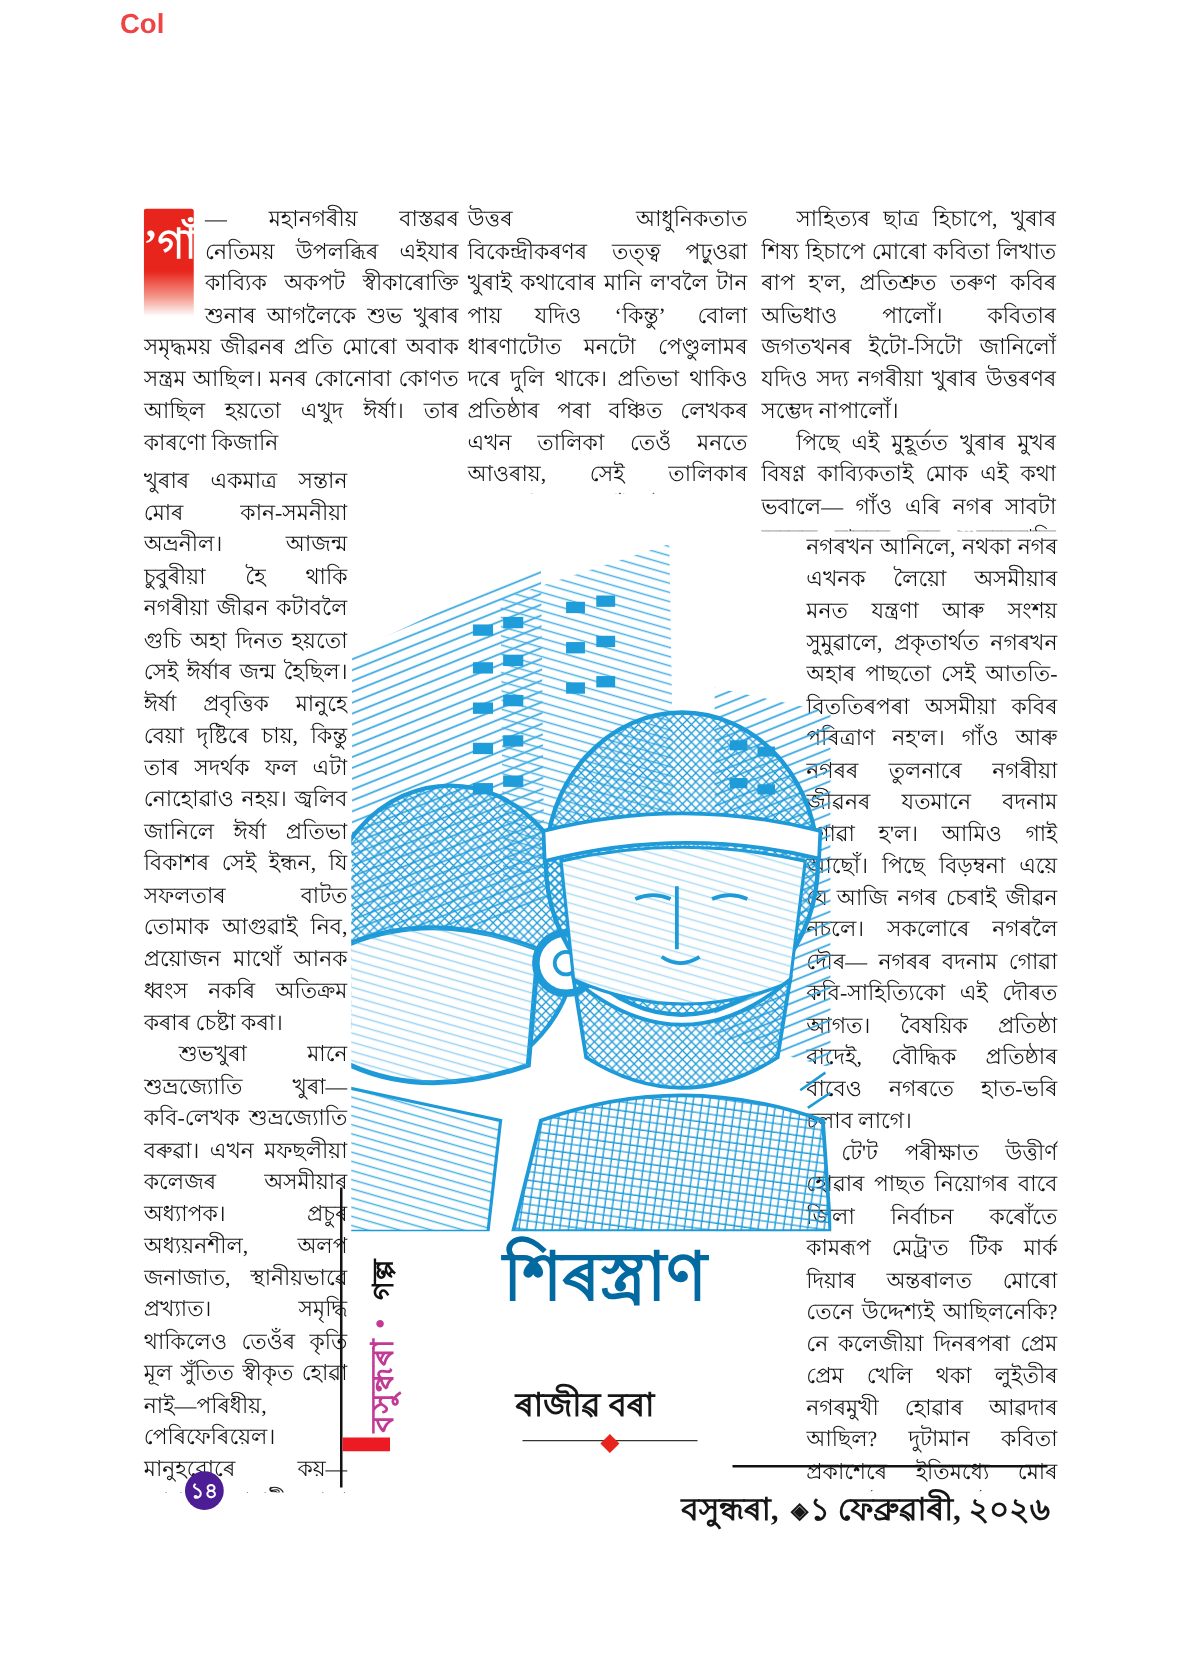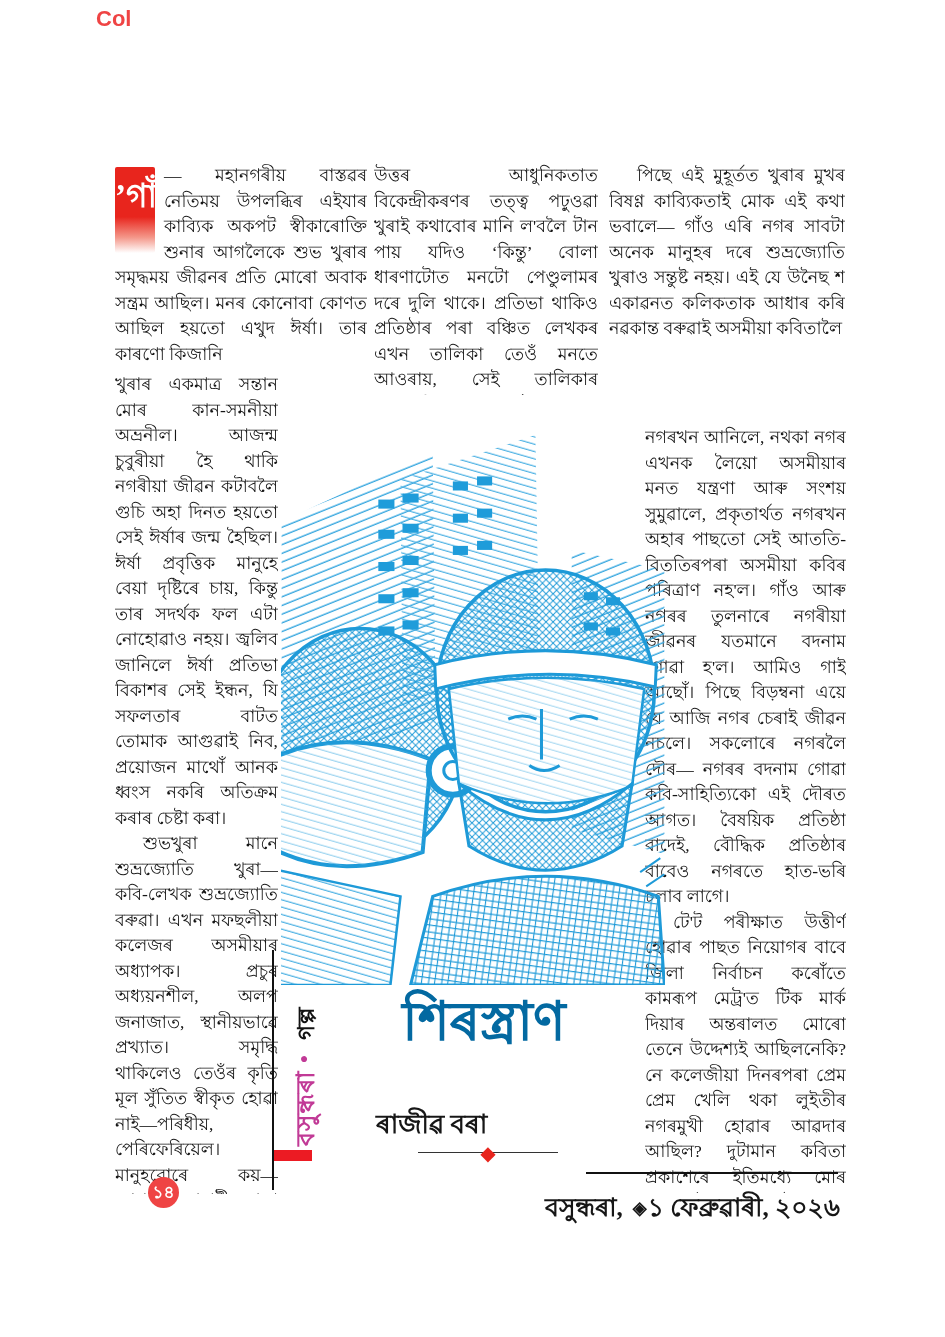--- a/index.html
+++ b/index.html
@@ -14,35 +14,35 @@
   .coltext p{margin:0;}
   .coltext p.ind{text-indent:1.6em;}
   
   .dropcap{float:left;width:40px;height:86px;margin:4px 9px 0 0;
            background:linear-gradient(180deg,#e8251d 0%,#e8251d 58%,#f4978a 82%,#ffffff 100%);
            color:#ffffff;font-size:33px;font-weight:bold;text-align:center;
            line-height:58px;border-radius:2px;}
   
   .title{left:356px;top:992px;width:256px;text-align:center;color:#0369a1;
          font-size:54px;font-weight:bold;line-height:60px;}
-  .author{left:376px;top:1104px;width:216px;
+  .author{left:360px;top:1104px;width:216px;text-align:center;
           font-size:26px;font-weight:bold;}
   .authrule{left:418px;top:1152px;width:140px;height:0;border-top:1.5px solid #333;}
   .authdiamond{left:476px;top:1141px;width:24px;text-align:center;color:#e8251d;font-size:20px;}
   
   .vrule{left:272px;top:950px;width:2px;height:240px;background:#111;}
   .vtext{transform:rotate(-90deg);transform-origin:0 0;white-space:nowrap;
          font-weight:bold;letter-spacing:1px;}
   .vgenre{left:288px;top:1040px;font-size:23px;color:#111;}
   .vmag{left:286px;top:1146px;font-size:25px;color:#c13a96;}
   .vmag .dot{font-size:14px;vertical-align:6px;}
   .redbar{left:274px;top:1150px;width:38px;height:11px;background:#ec1b23;}
   
   .pagebadge{left:148px;top:1177px;width:31px;height:31px;border-radius:50%;
-             background:#ef4444;color:#fff;font-size:17px;font-weight:bold;
+             background:#4c1d95;color:#fff;font-size:17px;font-weight:bold;
              display:flex;align-items:center;justify-content:center;}
   .footrule{left:586px;top:1172px;width:252px;height:0;border-top:2px solid #111;}
   .footline{left:540px;top:1176px;width:300px;text-align:right;font-size:25px;
             font-weight:bold;white-space:nowrap;margin-top:12px;}
   .footline .orn{font-size:18px;vertical-align:2px;margin:0 1px 0 10px;}
   
   .illus{left:281px;top:421px;width:384px;height:564px;}
 </style>
 </head>
 <body>
@@ -57,20 +57,21 @@
 <div class="abs coltext" style="left:115px;top:372px;width:163px;height:822px;">
   <p>খুৰাৰ একমাত্ৰ সন্তান মোৰ কান-সমনীয়া অভ্ৰনীল। আজন্ম চুবুৰীয়া হৈ থাকি নগৰীয়া জীৱন কটাবলৈ গুচি অহা দিনত হয়তো সেই ঈৰ্ষাৰ জন্ম হৈছিল। ঈৰ্ষা প্ৰবৃত্তিক মানুহে বেয়া দৃষ্টিৰে চায়, কিন্তু তাৰ সদৰ্থক ফল এটা নোহোৱাও নহয়। জ্বলিব জানিলে ঈৰ্ষা প্ৰতিভা বিকাশৰ সেই ইন্ধন, যি সফলতাৰ বাটত তোমাক আগুৱাই নিব, প্ৰয়োজন মাথোঁ আনক ধ্বংস নকৰি অতিক্ৰম কৰাৰ চেষ্টা কৰা।</p>
   <p class="ind">শুভখুৰা মানে শুভ্ৰজ্যোতি খুৰা— কবি-লেখক শুভ্ৰজ্যোতি বৰুৱা। এখন মফছলীয়া কলেজৰ অসমীয়াৰ অধ্যাপক। প্ৰচুৰ অধ্যয়নশীল, অলপ জনাজাত, স্থানীয়ভাৱে প্ৰখ্যাত। সমৃদ্ধি থাকিলেও তেওঁৰ কৃতি মূল সুঁতিত স্বীকৃত হোৱা নাই—পৰিধীয়, পেৰিফেৰিয়েল। মানুহবোৰে কয়— আপুনি গুৱাহাটীত থকা হ'লে এতিয়ালৈ আপোনাৰ যশস্যা বৈ-বৈ গ'লহেঁতেন। সাহিত্য জগতত দপদপাই থকা অমুক অমুকতকৈ আপোনাৰ লেখা বহু গুণে ভাল। আমাৰ ভালেমান সাহিত্যিক সেই কেন্দ্ৰাভিমুখ নোহোৱাৰ বাবেই জীৱনত নাম নহ'ল।</p>
 </div>
 
 <div class="abs coltext" style="left:374px;top:163px;width:224px;height:232px;">
   <p>উত্তৰ আধুনিকতাত বিকেন্দ্ৰীকৰণৰ তত্ত্ব পঢ়ুওৱা খুৰাই কথাবোৰ মানি ল'বলৈ টান পায় যদিও ‘কিন্তু’ বোলা ধাৰণাটোত মনটো পেণ্ডুলামৰ দৰে দুলি থাকে। প্ৰতিভা থাকিও প্ৰতিষ্ঠাৰ পৰা বঞ্চিত লেখকৰ এখন তালিকা তেওঁ মনতে আওৰায়, সেই তালিকাৰ আগচালিতে তেওঁৰ ঠাই। তেনে এক উদ্দেশ্যৰে নে একমাত্ৰ পুত্ৰ অভ্ৰনীলৰ ব্যৱসায়সূত্ৰে তেওঁ মহানগৰবাসী হ'ল সেয়া মোৰ অজ্ঞাত। মহানগৰীয় পাৰিপাৰ্শ্বিকতাত যোৱা দুটা বছৰে তেওঁ কি সাফল্য লভিলে, সেয়াও অৱগত হোৱাৰ সুৰুঙা নোলাল।</p>
 </div>
 
 <div class="abs coltext" style="left:609px;top:163px;width:236px;height:262px;">
+  <p class="ind">সাহিত্যৰ ছাত্ৰ হিচাপে, খুৰাৰ শিষ্য হিচাপে মোৰো কবিতা লিখাত ৰাপ হ'ল, প্ৰতিশ্ৰুত তৰুণ কবিৰ অভিধাও পালোঁ। কবিতাৰ জগতখনৰ ইটো-সিটো জানিলোঁ যদিও সদ্য নগৰীয়া খুৰাৰ উত্তৰণৰ সম্ভেদ নাপালোঁ।</p>
   <p class="ind">পিছে এই মুহূৰ্তত খুৰাৰ মুখৰ বিষণ্ণ কাব্যিকতাই মোক এই কথা ভবালে— গাঁও এৰি নগৰ সাবটা অনেক মানুহৰ দৰে শুভ্ৰজ্যোতি খুৰাও সন্তুষ্ট নহয়। এই যে উনৈছ শ একাৱনত কলিকতাক আধাৰ কৰি নৱকান্ত বৰুৱাই অসমীয়া কবিতালৈ</p>
 </div>
 
 <div class="abs coltext" style="left:645px;top:425px;width:201px;height:768px;">
   <p>নগৰখন আনিলে, নথকা নগৰ এখনক লৈয়ো অসমীয়াৰ মনত যন্ত্ৰণা আৰু সংশয় সুমুৱালে, প্ৰকৃতাৰ্থত নগৰখন অহাৰ পাছতো সেই আততি-বিততিৰপৰা অসমীয়া কবিৰ পৰিত্ৰাণ নহ'ল। গাঁও আৰু নগৰৰ তুলনাৰে নগৰীয়া জীৱনৰ যতমানে বদনাম গোৱা হ'ল। আমিও গাই আছোঁ। পিছে বিড়ম্বনা এয়ে যে আজি নগৰ চেৰাই জীৱন নচলে। সকলোৰে নগৰলৈ দৌৰ— নগৰৰ বদনাম গোৱা কবি-সাহিত্যিকো এই দৌৰত আগত। বৈষয়িক প্ৰতিষ্ঠা বাদেই, বৌদ্ধিক প্ৰতিষ্ঠাৰ বাবেও নগৰতে হাত-ভৰি চলাব লাগে।</p>
   <p class="ind">টে'ট পৰীক্ষাত উত্তীৰ্ণ হোৱাৰ পাছত নিয়োগৰ বাবে জিলা নিৰ্বাচন কৰোঁতে কামৰূপ মেট্ৰ'ত টিক মাৰ্ক দিয়াৰ অন্তৰালত মোৰো তেনে উদ্দেশ্যই আছিলনেকি? নে কলেজীয়া দিনৰপৰা প্ৰেম প্ৰেম খেলি থকা লুইতীৰ নগৰমুখী হোৱাৰ আৱদাৰ আছিল? দুটামান কবিতা প্ৰকাশেৰে ইতিমধ্যে মোৰ নামো দুই-একে জনা হৈছে।</p>
 
 </div>
 
 <svg class="abs illus" viewBox="0 0 380 560" xmlns="http://www.w3.org/2000/svg">

